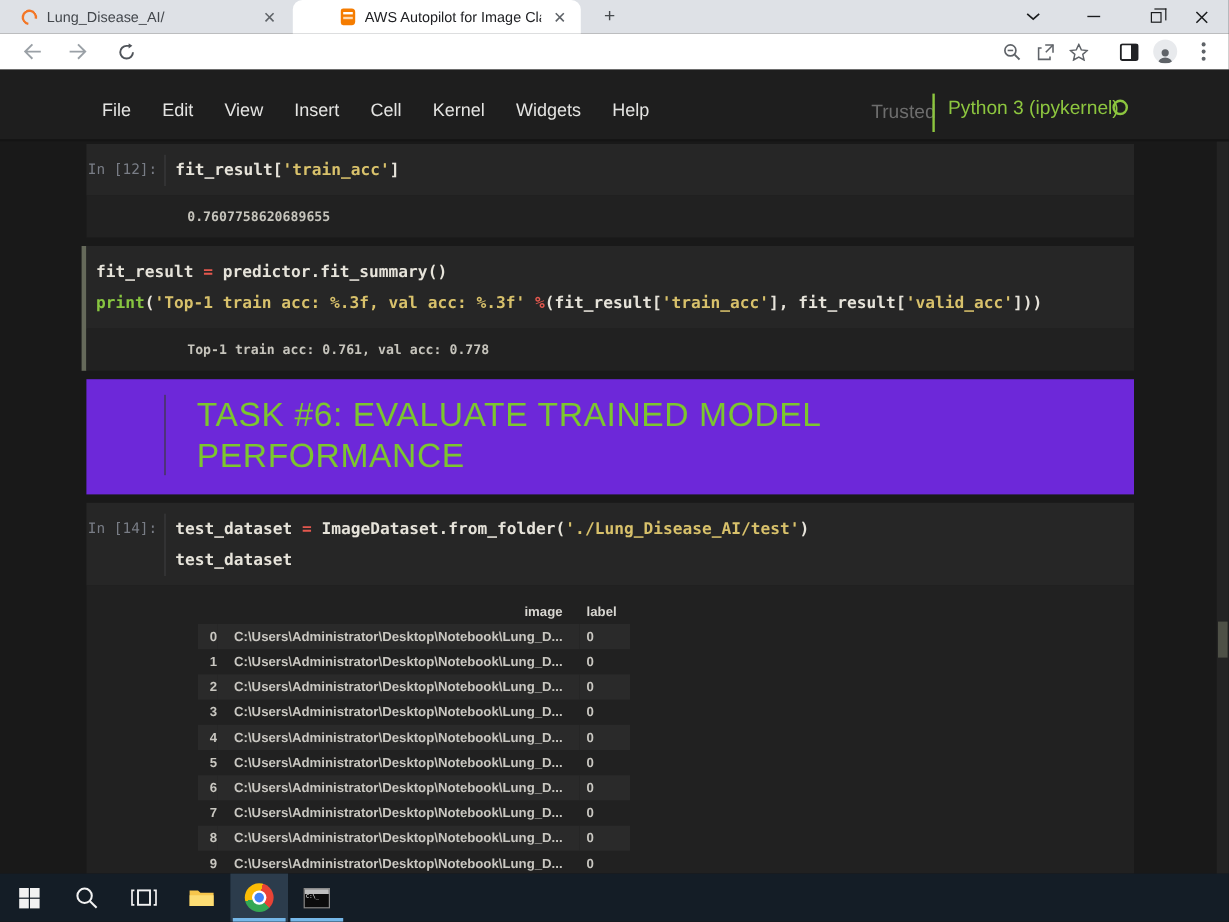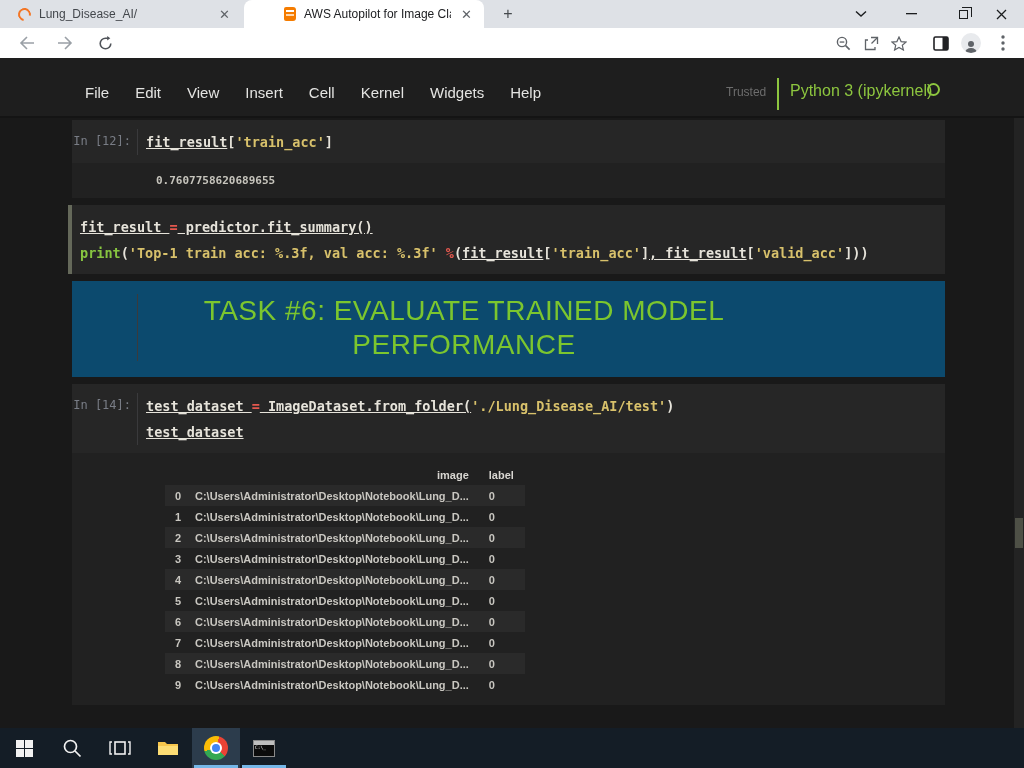--- a/index.html
+++ b/index.html
@@ -34,42 +34,42 @@
              border-radius:12px; display:flex; align-items:center; padding:0 12px; gap:10px; }
   .url { font-size:13px; color:#3c4043; white-space:nowrap; overflow:hidden; }
   .obx-right { position:absolute; top:3px; width:26px; height:24px; display:flex; align-items:center; justify-content:center; }
   .avatar { width:20px; height:20px; border-radius:50%; background:#e8eaed; display:flex; align-items:flex-end; justify-content:center; overflow:hidden; }
 
   
   .jheader { position:absolute; left:0; top:58px; width:1024px; height:60px; background:#1e1e1e;
              border-bottom:2px solid #141414; }
   .menubar { position:absolute; left:85px; top:26px; display:flex; gap:26px; }
   .menubar span { font-size:15px; color:#e4e4e2; cursor:default; }
-  .trusted { position:absolute; left:726px; top:27px; font-size:12px; color:#6d6d6d; }
+  .trusted { position:absolute; left:726px; top:27px; font-size:16px; color:#6d6d6d; }
   .kdivider { position:absolute; left:777px; top:20px; width:2px; height:32px; background:#8dc63f; }
   .kernelname { position:absolute; left:790px; top:24px; font-size:16px; color:#8dc63f; }
   .kernelring { position:absolute; left:927px; top:25px; width:13px; height:13px; border-radius:50%;
                 border:2px solid #8dc63f; }
 
   
   .content { position:absolute; left:0; top:118px; width:1024px; height:610px; background:#191919; overflow:hidden; }
   .nb { margin-left:68px; width:877px; padding-top:2px; }
   .cell { border-left:4px solid transparent; margin-bottom:7px; }
   .cell.selected { border-left-color:#65695a; }
   .row-in { display:flex; background:#262626; padding:9px 0 8px; }
   .prompt-col { flex:0 0 66px; text-align:right; padding-right:6px; border-right:1px solid #3a3a3c;
                 font:12px "DejaVu Sans Mono", monospace; color:#797d86; padding-top:5px; }
   .code-col { padding-left:8px; font:600 13.5px "DejaVu Sans Mono", monospace; color:#e6e3da; }
   .code-line { line-height:26px; white-space:pre; }
-  .tok-n { color:#e6e3da;text-decoration:underline; } .tok-p { color:#e6e3da; }
+  .tok-n { color:#e6e3da; } .tok-p { color:#e6e3da; }
   .tok-s { color:#d8c16b; } .tok-o { color:#e3584e; } .tok-k { color:#87c540; }
   .row-out { display:flex; background:#212121; padding:10px 0; }
   .out-spacer { flex:0 0 66px; }
   .out-col { padding-left:18px; font:600 11px "DejaVu Sans Mono", monospace; color:#c6c4bc; line-height:15px; }
-  .row-md { display:flex; background:#0c4a6e; padding:13px 0 16px;text-align:center; }
+  .row-md { display:flex; background:#6d28d9; padding:13px 0 16px; }
   .md-col { padding-left:26px; }
   .md-col h1 { font-size:28px; font-weight:400; color:#7cc62e; line-height:1.2; max-width:600px;
                font-family:"Liberation Sans", sans-serif; letter-spacing:.5px; }
   .row-out.tall { height:252px; align-items:flex-end; padding-top:8px; }
 
   
   .df table { border-collapse:collapse; margin-left:9px; font:600 11px "Liberation Sans", sans-serif;
               color:#c9c7c1; }
   .df th, .df td { height:21px; padding:0; vertical-align:middle; }
   .df thead th { font-weight:700; color:#d8d6d1; }
@@ -237,20 +237,24 @@
       </div>
     </div>
 
     <div class="cell selected">
       <div class="row-in">
         <div class="code-col">
             <div class="code-line"><span class="tok-n">fit_result </span><span class="tok-o">=</span><span class="tok-n"> predictor.fit_summary()</span></div>
             <div class="code-line"><span class="tok-k">print</span><span class="tok-p">(</span><span class="tok-s">'Top-1 train acc: %.3f, val acc: %.3f'</span><span class="tok-p"> </span><span class="tok-o">%</span><span class="tok-p">(</span><span class="tok-n">fit_result</span><span class="tok-p">[</span><span class="tok-s">'train_acc'</span><span class="tok-p">]</span><span class="tok-n">, fit_result</span><span class="tok-p">[</span><span class="tok-s">'valid_acc'</span><span class="tok-p">]</span><span class="tok-p">))</span></div>
           </div>
       </div>
+      <div class="row-out">
+        <div class="out-spacer"></div>
+        <div class="out-col">Top-1 train acc: 0.761, val acc: 0.778</div>
+      </div>
     </div>
 
     <div class="cell">
       <div class="row-md">
         <div class="prompt-col"></div>
         <div class="md-col">
           <h1>TASK #6: EVALUATE TRAINED MODEL PERFORMANCE</h1>
         </div>
       </div>
     </div>

